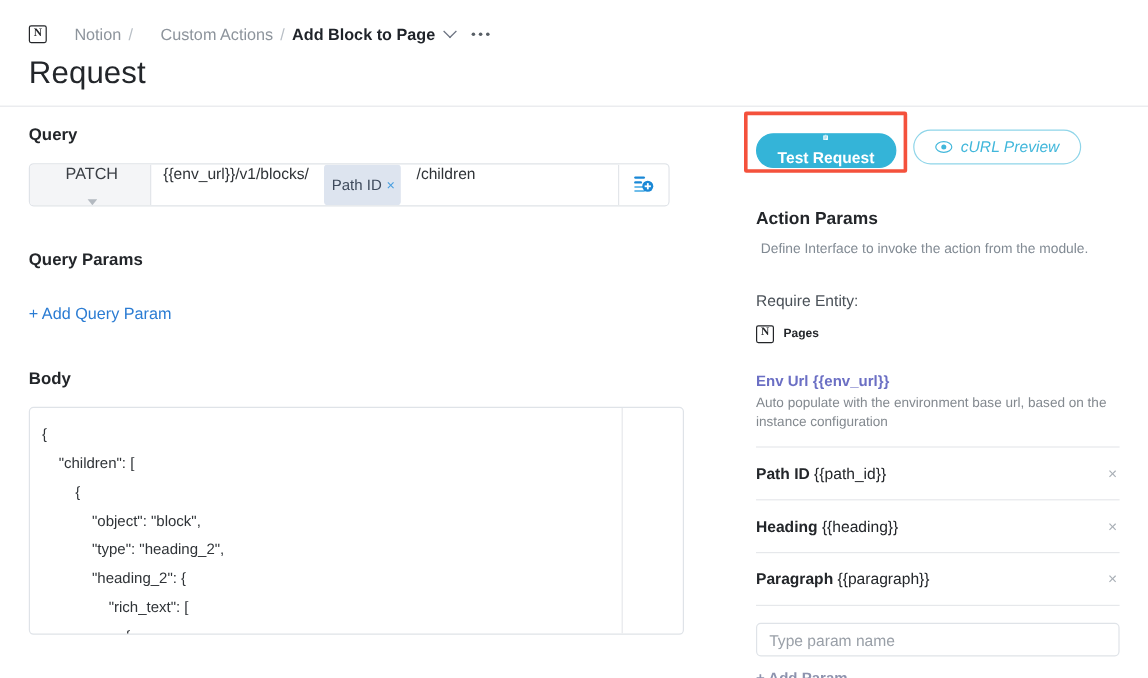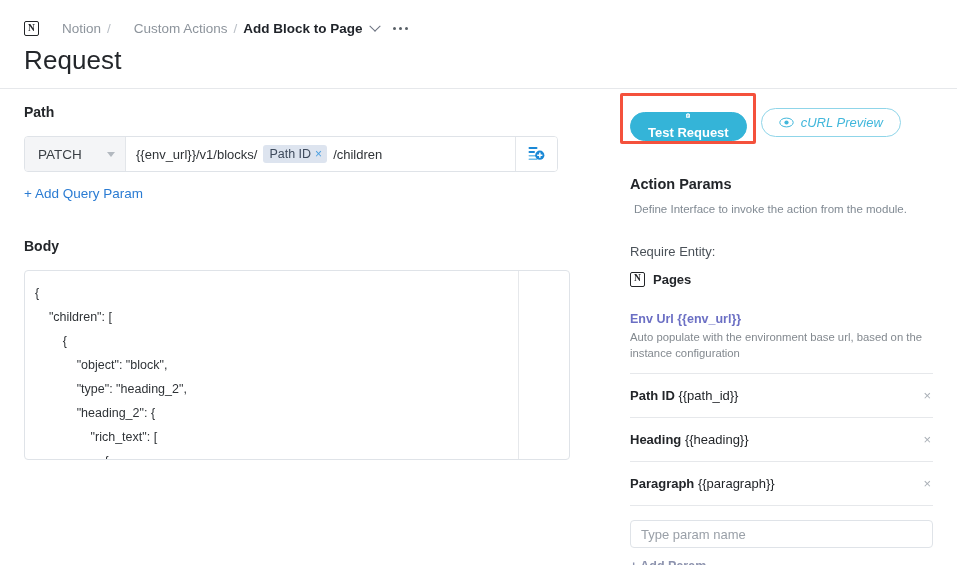--- a/index.html
+++ b/index.html
@@ -50,29 +50,29 @@
   .section-label { font-size: 14px; font-weight: bold; color: #23262a; margin: 0 0 16px 0; }
 
   .path-row {
     display: flex; align-items: stretch;
     width: 534px; height: 36px;
     border: 1px solid #dfe3e8; border-radius: 4px; background: #fff; overflow: hidden;
   }
   .method-select {
     width: 101px; background: #f4f5f7; border-right: 1px solid #e3e6ea;
     display: flex; align-items: center; justify-content: space-between;
-    padding: 0 10px 0 13px; font-size: 13.5px; color: #3a3f45; cursor: pointer;
+    padding: 0 10px 0 13px; font-size: 13.5px; color: #3a3f45; cursor: pointer; flex-direction: column;
   }
   .method-select .caret {
     width: 0; height: 0; border-left: 4.5px solid transparent; border-right: 4.5px solid transparent;
     border-top: 5px solid #b3b9c0;
   }
   .path-input {
-    flex: 1; display: flex; align-items: center; padding: 0 10px;
-    font-size: 13px; color: #2f3337; gap: 4px; white-space: nowrap; overflow: hidden;
+    flex: 1; display: flex; padding: 0 10px;
+    font-size: 13px; color: #2f3337; gap: 11px; white-space: nowrap; overflow: hidden;
   }
   .chip {
     display: inline-flex; align-items: center; gap: 4px;
     background: #dde4ef; color: #3e4a5c; border-radius: 3px;
     padding: 2px 5px 2px 6px; margin: 0 2px; font-size: 12.5px;
   }
   .chip .chip-x { color: #4a9fe0; font-size: 12px; line-height: 1; cursor: pointer; }
   .path-action {
     width: 42px; border-left: 1px solid #e3e6ea; display: flex; align-items: center; justify-content: center;
     cursor: pointer; background: #fff;
@@ -102,21 +102,21 @@
   .test-highlight {
     position: absolute; left: -10px; top: -11px; width: 136px; height: 51px;
     border: 3px solid #f4513c; border-radius: 2px; pointer-events: none;
   }
   .btn-wrap { position: relative; }
 
   .rc-title { font-size: 14.5px; font-weight: bold; color: #23262a; margin: 35px 0 0 0; }
   .rc-sub { font-size: 11.5px; color: #818a93; margin: 9px 0 0 4px; line-height: 1.45; }
   .rc-require { font-size: 13px; color: #4a5158; margin: 26px 0 0 0; }
   .entity-row { display: flex; align-items: center; gap: 8px; margin-top: 13px; }
-  .entity-name { font-size: 13px; font-weight: bold; color: #23262a; }
+  .entity-name { font-size: 10px; font-weight: bold; color: #23262a; }
 
   .env-block { margin-top: 25px; }
   .env-title { font-size: 12.5px; font-weight: bold; color: #6b6fc4; }
   .env-desc { font-size: 11.3px; color: #83898f; line-height: 1.45; margin-top: 3px; }
 
   .param-list { margin-top: 12px; }
   .param-row {
     border-top: 1px solid #e6e8eb;
     height: 44px; display: flex; align-items: center; justify-content: space-between;
   }
@@ -152,21 +152,21 @@
         <i></i>
         <i></i>
       </span>
   </div>
 
   <div class="page-title">Request</div>
   <div class="title-rule"></div>
 
   <div class="left-col">
 
-    <div class="section-label">Path</div>
+    <div class="section-label">Query</div>
 
     <div class="path-row">
       <div class="method-select">
         <span>PATCH</span>
         <span class="caret"></span>
       </div>
       <div class="path-input">
         <span>{{env_url}}/v1/blocks/</span>
         <span class="chip">
           <span>Path ID</span>
@@ -180,20 +180,21 @@
           <rect x="0.5" y="5" width="6.5" height="2" rx="1" fill="#1a88d6"></rect>
           <rect x="0.5" y="9" width="9" height="1.6" rx="0.8" fill="#6fbdea"></rect>
           <rect x="0.5" y="12.4" width="9" height="1.6" rx="0.8" fill="#6fbdea"></rect>
           <circle cx="11.8" cy="9.2" r="4.6" fill="#1a88d6"></circle>
           <rect x="11.1" y="6.6" width="1.5" height="5.2" fill="#fff"></rect>
           <rect x="9.2" y="8.5" width="5.2" height="1.5" fill="#fff"></rect>
         </svg>
       </div>
     </div>
 
+    <div class="section-label" style="margin-top:36px">Query Params</div>
     <a class="add-link" style="margin-top:14px">+ Add Query Param</a>
 
     <div class="section-label" style="margin-top:36px">Body</div>
 
     <div class="body-editor">
       <div class="editor-divider"></div>
       <div class="code-area">{
     "children": [
         {
             "object": "block",

